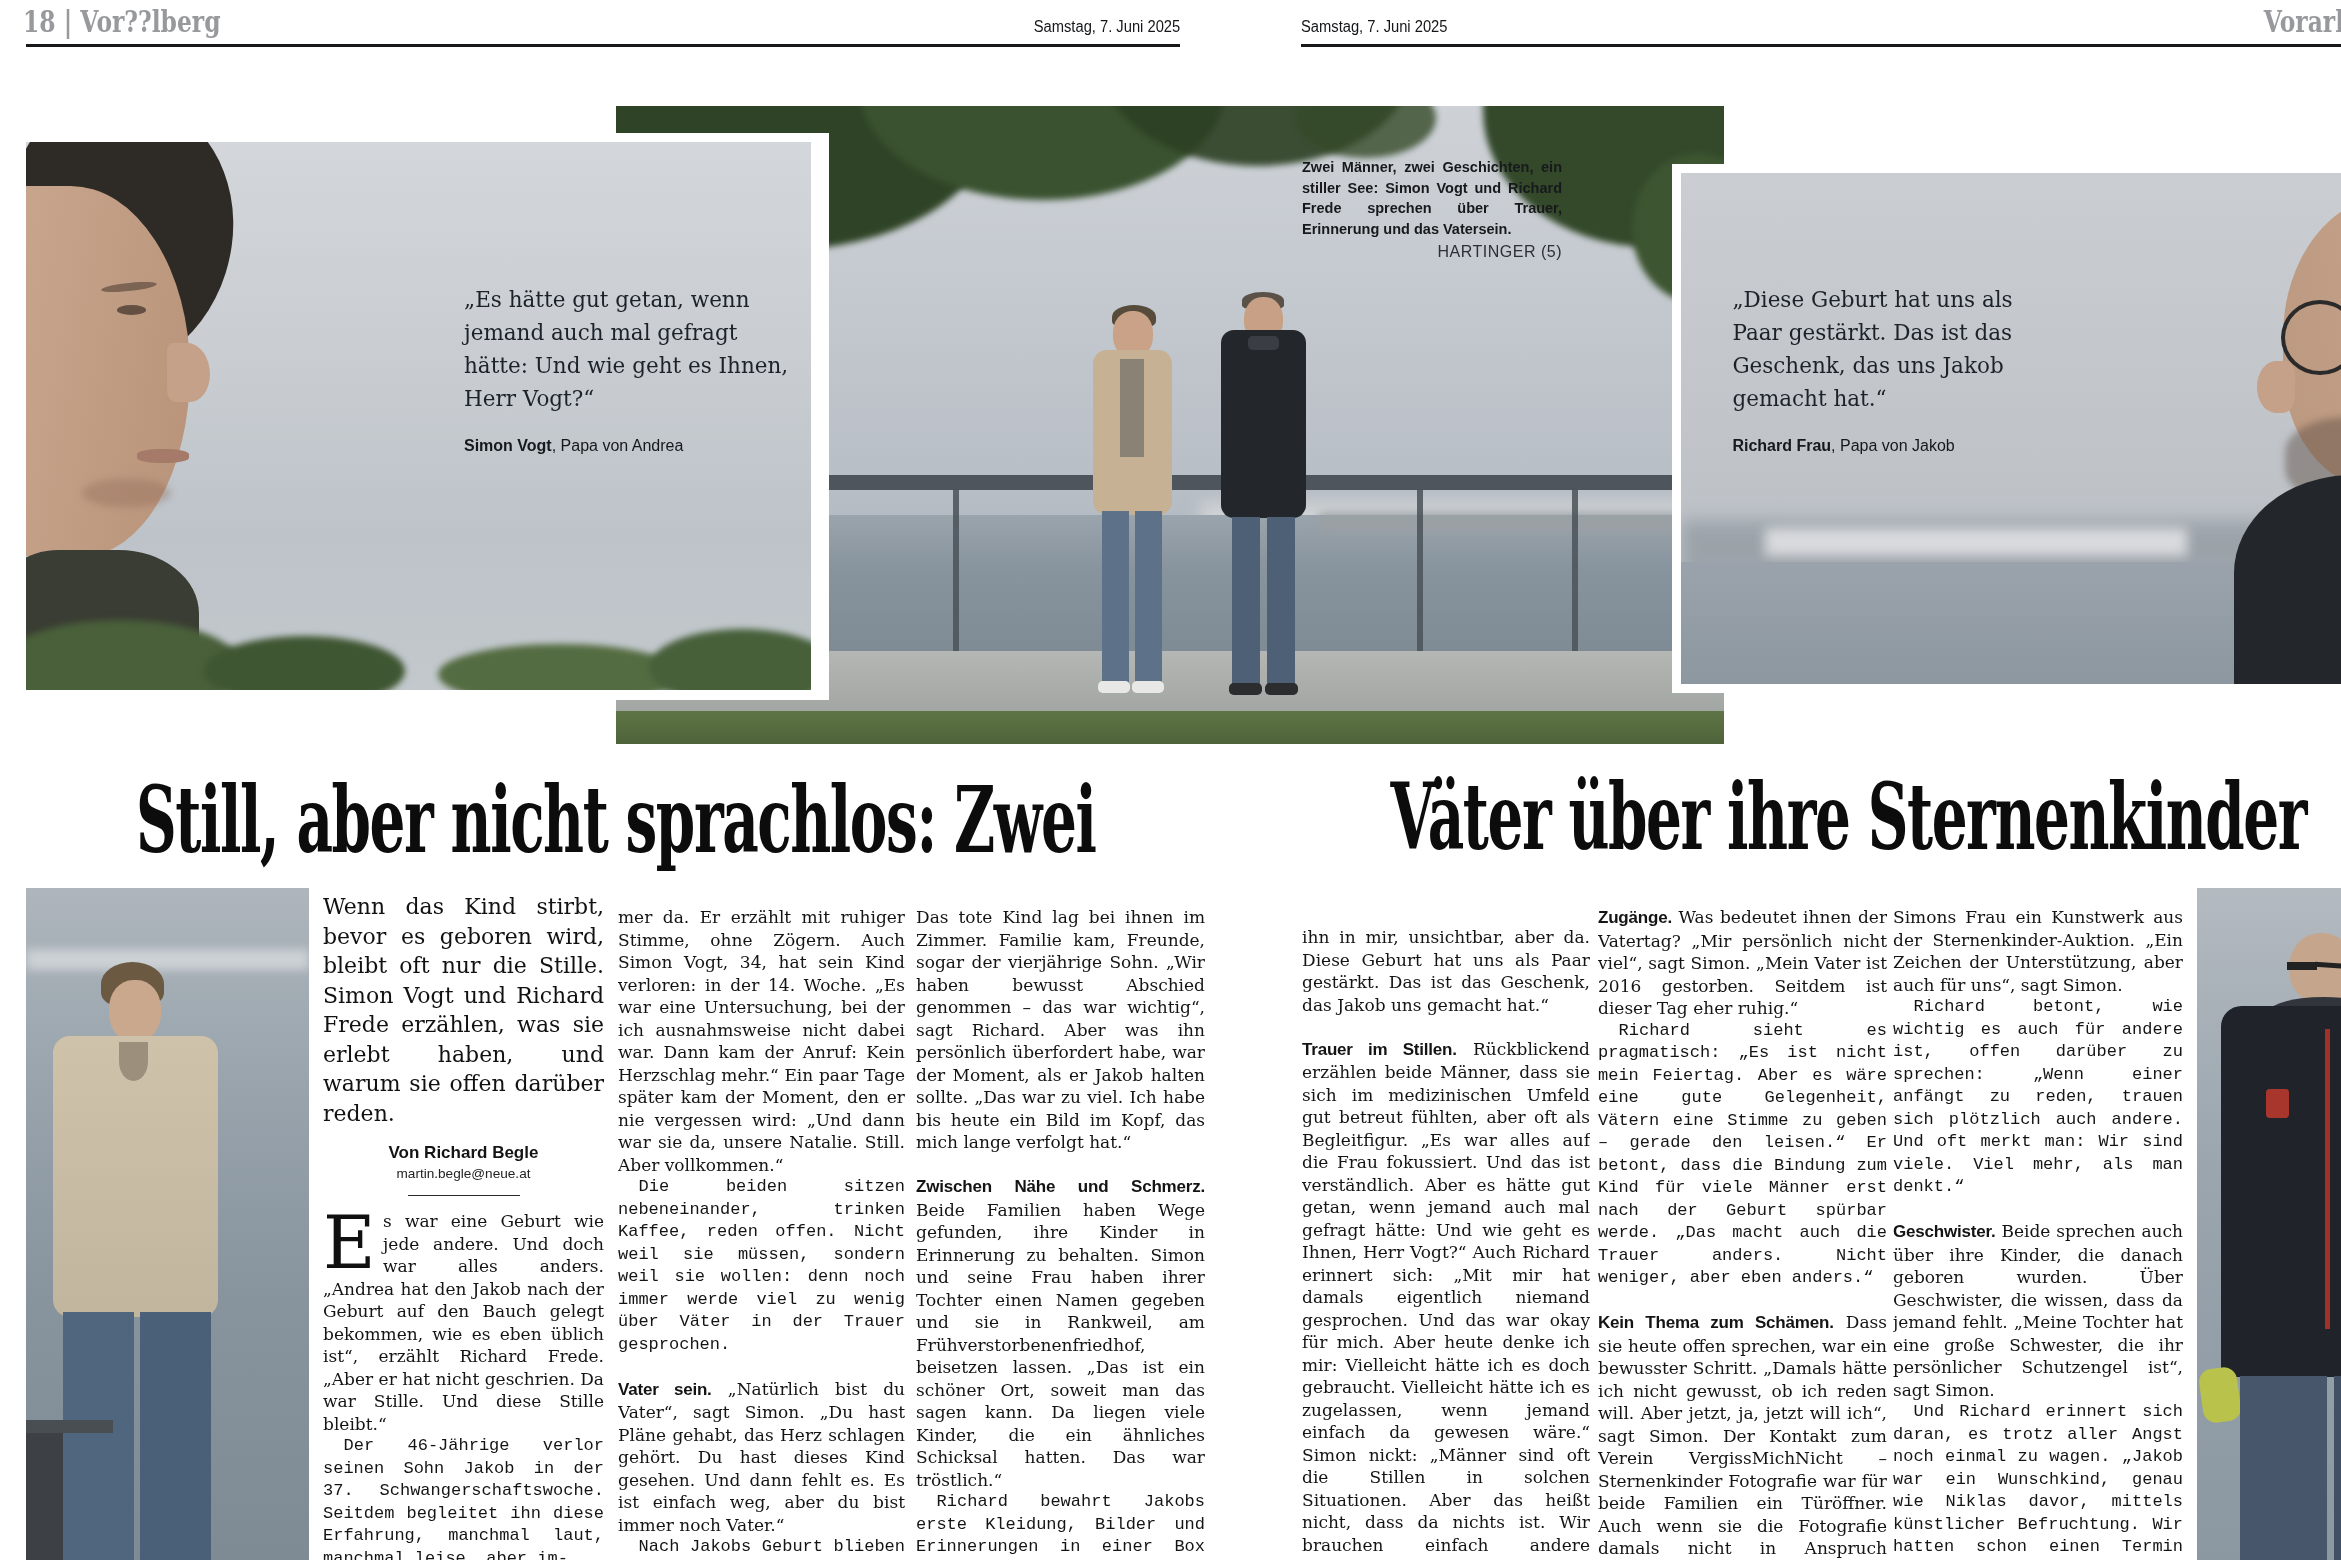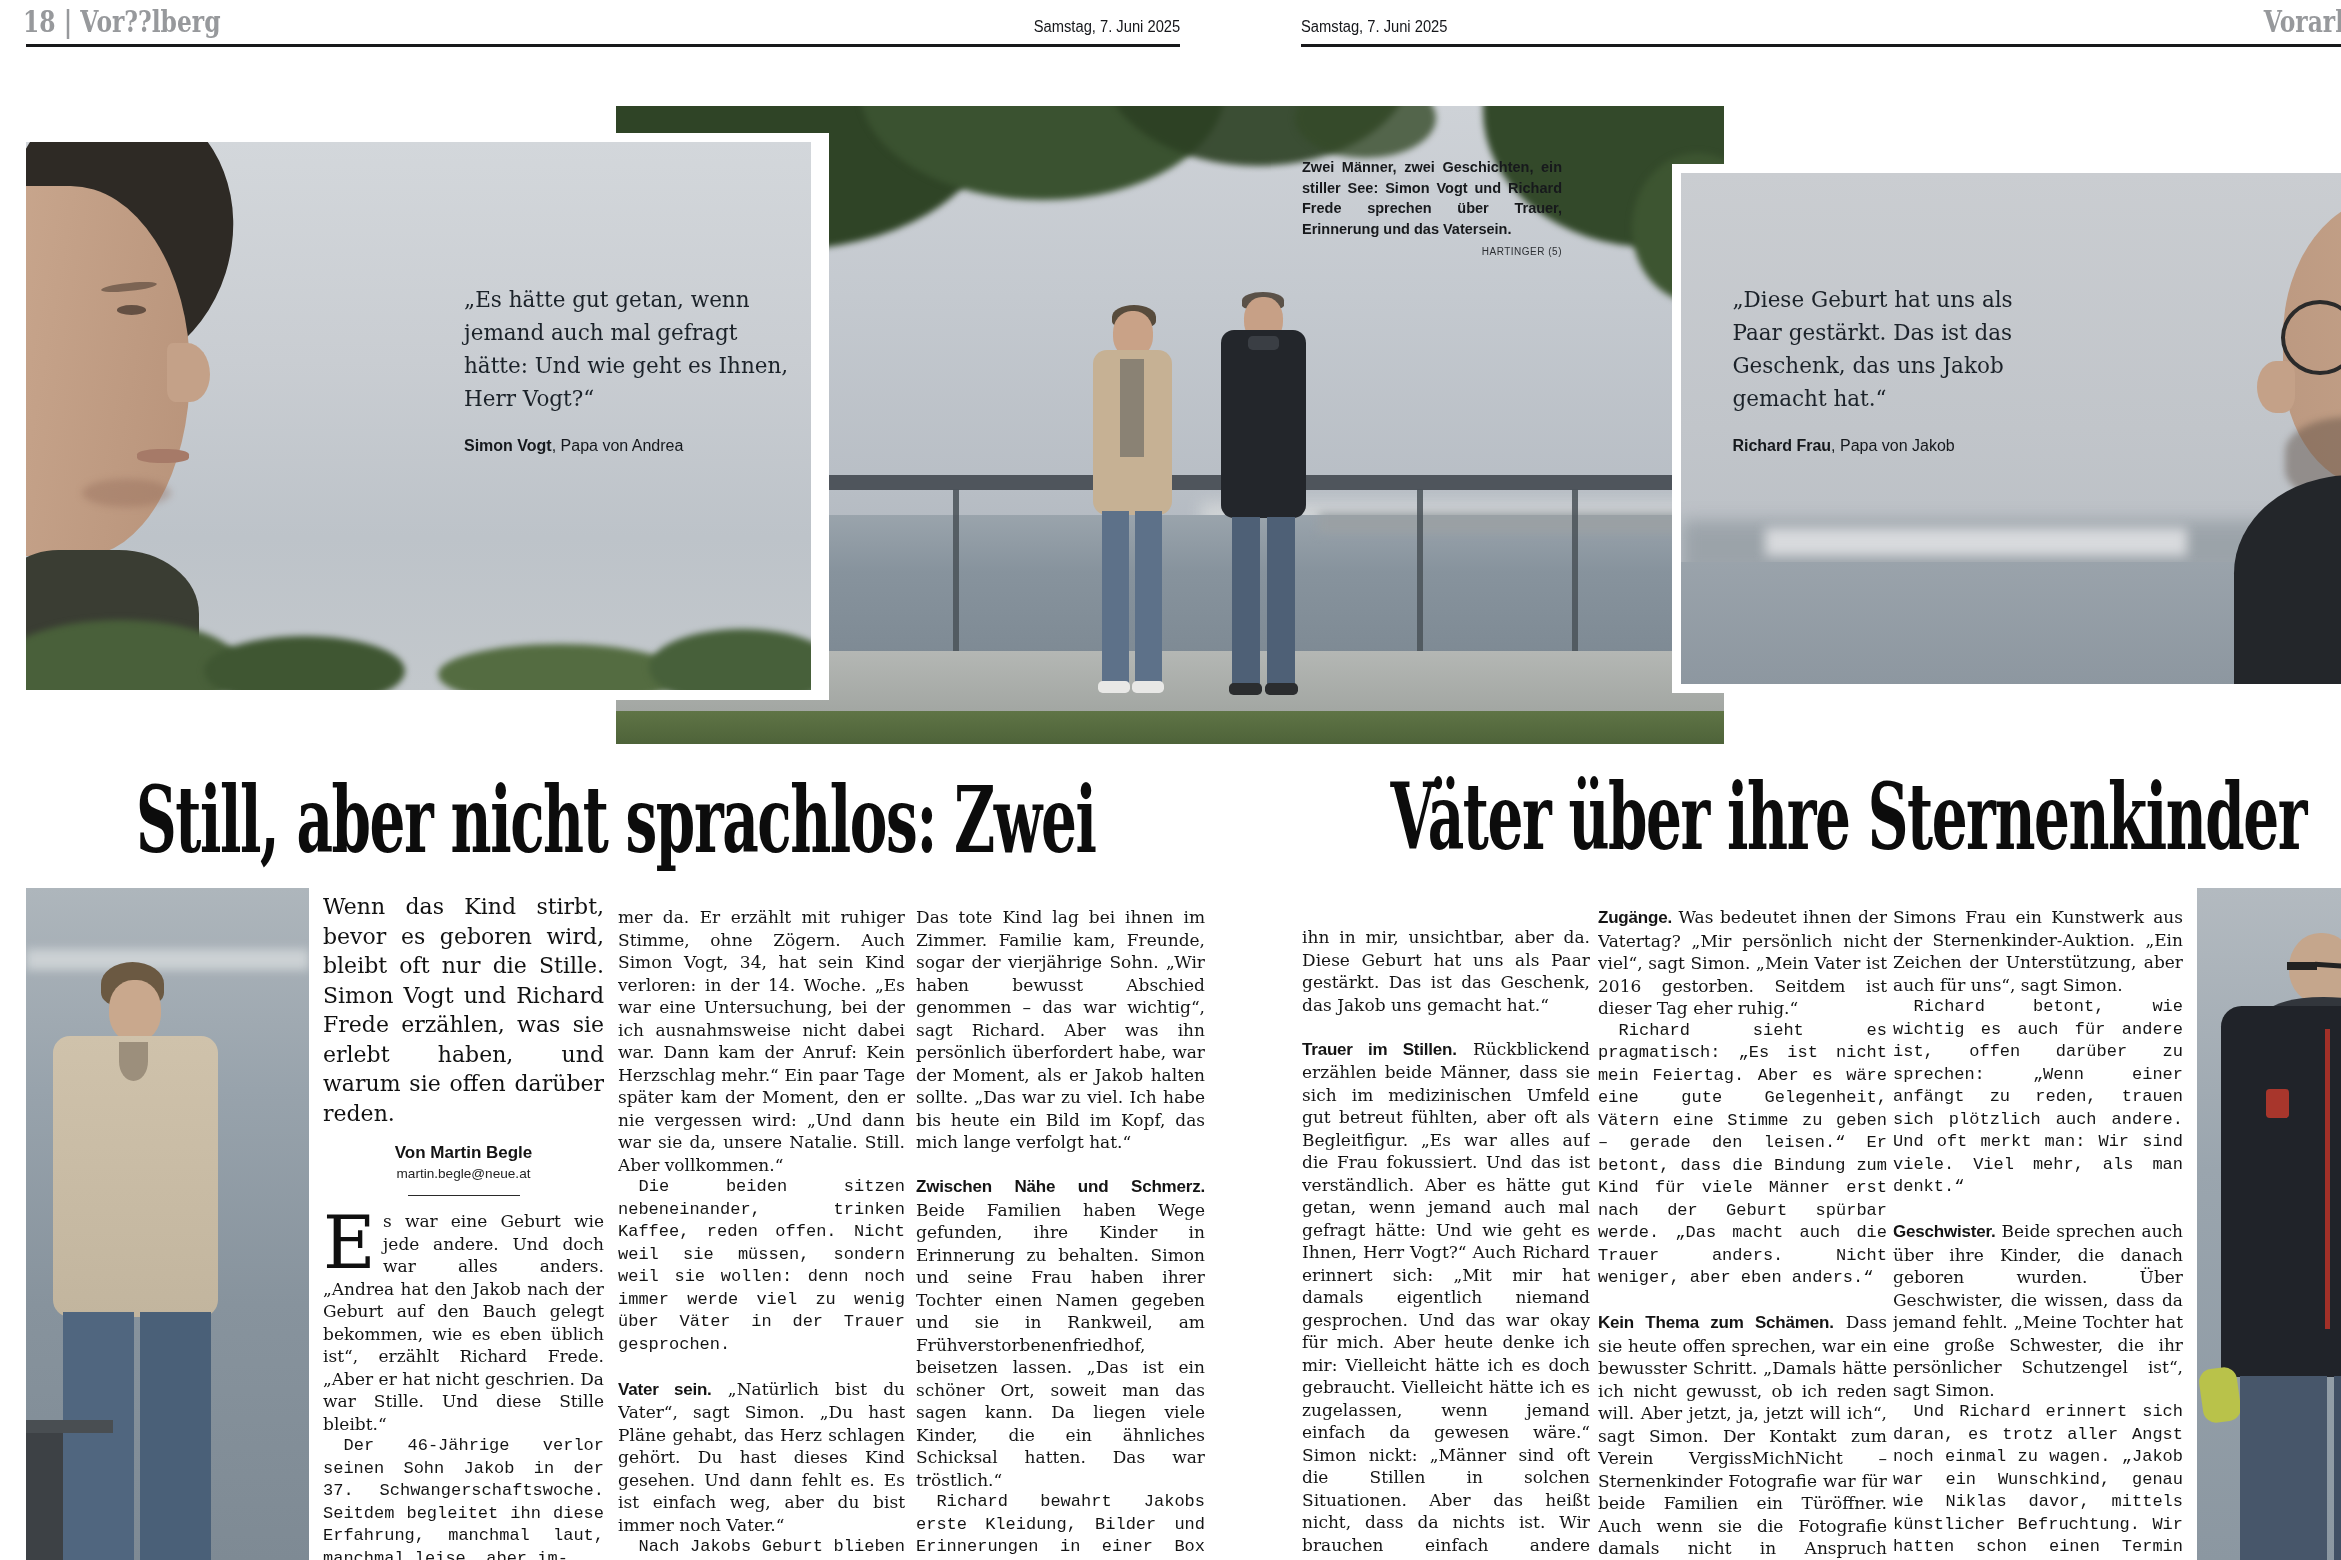--- a/index.html
+++ b/index.html
@@ -45,21 +45,21 @@
   #ph-br{left:2197px;top:888px;width:265px;height:673px;overflow:hidden;
          background:linear-gradient(180deg,#b3bac0 0%,#9aa5ae 42%,#8b97a1 100%);}
   
   .pull{position:absolute;font-family:"DejaVu Serif",serif;font-size:21.5px;line-height:33px;color:#1b2229;}
   .pull .attr{margin-top:20.6px;font-family:"Liberation Sans",sans-serif;font-size:16px;line-height:19px;color:#15181c;}
   .pull .attr b{font-weight:bold;}
   #pull-l{left:438px;top:141px;width:333px;}
   #pull-r{left:51px;top:110px;width:314px;}
   #caption{left:1302px;top:157px;width:260px;min-height:107px;font-family:"Liberation Sans",sans-serif;
            font-weight:bold;font-size:14.5px;line-height:20.6px;text-align:justify;color:#17191c;}
-  #caption .credit{position:absolute;right:0;bottom:1.9px;font-weight:normal;font-size:10px;letter-spacing:0.5px;color:#2c2f33;}
+  #caption .credit{position:absolute;right:0;bottom:1.9px;font-weight:normal;font-size:16px;letter-spacing:0.5px;color:#2c2f33;}
   
   .headline{top:769px;height:103px;display:flex;justify-content:center;align-items:flex-start;
             font-family:"DejaVu Serif",serif;font-weight:bold;color:#0c0c0c;overflow:visible;}
   .headline>span{display:inline-block;transform:scaleX(0.62);transform-origin:center top;
             white-space:nowrap;font-size:91px;line-height:97px;letter-spacing:-2.3px;}
   #hl-l{left:26px;width:1180px;align-items:center;}
   #hl-r{left:1281px;width:1134px;}
   
   .col{position:absolute;top:906px;height:654px;overflow:hidden;font-size:17px;line-height:22.5px;
        text-align:justify;color:#141414;}
@@ -204,21 +204,21 @@
     <div class="sh" style="left:24px;top:118px;width:222px;height:371px;background:#202329;border-radius:20.6px 20.6px 0 0;"></div>
     <div class="sh" style="left:128px;top:141px;width:4.7px;height:300px;background:#a33028;"></div>
     <div class="sh" style="left:69px;top:201px;width:22.5px;height:29px;background:#a8362c;border-radius:3.7px;"></div>
     <div class="sh" style="left:3.7px;top:480px;width:38px;height:54px;background:#b9c24a;border-radius:13px;transform:rotate(-8deg);"></div>
     <div class="sh" style="left:43px;top:488px;width:87px;height:185px;background:#47566a;"></div>
     <div class="sh" style="left:137px;top:488px;width:87px;height:185px;background:#415064;"></div>
   </div>
 
   <div class="col" id="col-a">
     <p id="intro">Wenn das Kind stirbt, bevor es geboren wird, bleibt oft nur die Stille. Simon Vogt und Richard Frede erzählen, was sie erlebt haben, und warum sie offen darüber reden.</p>
-    <p id="byline">Von Martin Begle</p>
+    <p id="byline">Von Richard Begle</p>
     <p id="byline-email">martin.begle@neue.at</p>
     <div id="byline-rule"></div>
     <p><span class="dropcap">E</span><span>s war eine Geburt wie jede andere. Und doch war alles anders. „Andrea hat den Jakob nach der Geburt auf den Bauch gelegt bekommen, wie es eben üblich ist“, erzählt Richard Frede. „Aber er hat nicht geschrien. Da war Stille. Und diese Stille bleibt.“</span></p>
     <p class="ind">Der 46-Jährige verlor seinen Sohn Jakob in der 37. Schwangerschaftswoche. Seitdem begleitet ihn diese Erfahrung, manchmal laut, manchmal leise, aber im-</p>
   </div>
 
   <div class="col" id="col-b">
     <p>mer da. Er erzählt mit ruhiger Stimme, ohne Zögern. Auch Simon Vogt, 34, hat sein Kind verloren: in der 14. Woche. „Es war eine Untersuchung, bei der ich ausnahmsweise nicht dabei war. Dann kam der Anruf: Kein Herzschlag mehr.“ Ein paar Tage später kam der Moment, den er nie vergessen wird: „Und dann war sie da, unsere Natalie. Still. Aber vollkommen.“</p>
     <p class="ind">Die beiden sitzen nebeneinander, trinken Kaffee, reden offen. Nicht weil sie müssen, sondern weil sie wollen: denn noch immer werde viel zu wenig über Väter in der Trauer gesprochen.</p>
     <p class="sect"><b class="lead">Vater sein.</b> <span>„Natürlich bist du Vater“, sagt Simon. „Du hast Pläne gehabt, das Herz schlagen gehört. Du hast dieses Kind gesehen. Und dann fehlt es. Es ist einfach weg, aber du bist immer noch Vater.“</span></p>

